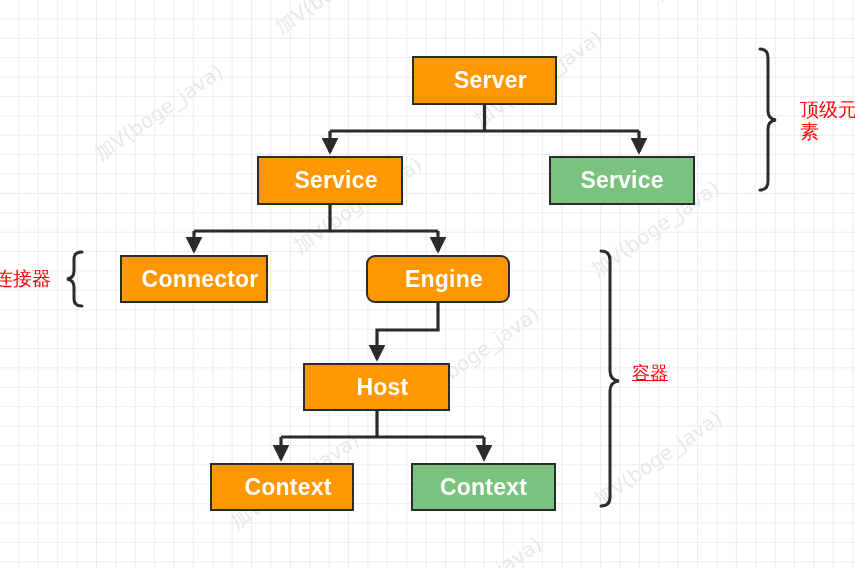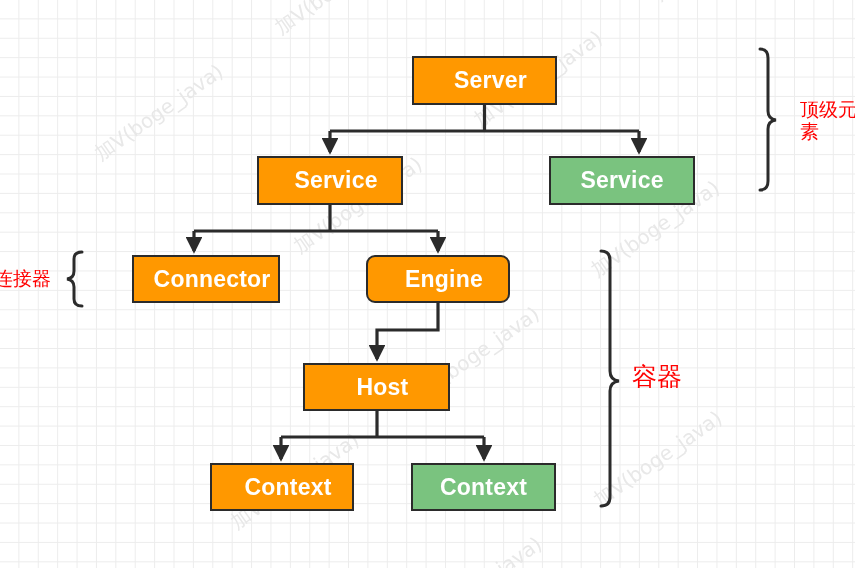--- a/index.html
+++ b/index.html
@@ -70,21 +70,22 @@
   #label-connector {
     left: -6px;
     top: 267px;
     width: 80px;
     font-size: 19px;
   }
   #label-container {
     left: 632px;
     top: 362px;
     width: 90px;
-    font-size: 25px;
+    font-size: 18px;
+    text-decoration: underline;
   }
 </style>
 </head>
 <body>
 
 <div id="canvas">
 
   <svg id="wm-layer" viewBox="0 0 855 568">
     <defs>
       <g id="wmtext">
@@ -145,21 +146,21 @@
 
   <div class="node orange" style="left:412px; top:56px; width:145px; height:49px;">
     <span>Server</span>
   </div>
   <div class="node orange" style="left:257px; top:156px; width:146px; height:49px;">
     <span>Service</span>
   </div>
   <div class="node green" style="left:549px; top:156px; width:146px; height:49px;">
     <span>Service</span>
   </div>
-  <div class="node orange" style="left:132px; top:255px; width:148px; height:48px;">
+  <div class="node orange" style="left:120px; top:255px; width:148px; height:48px;">
     <span>Connector</span>
   </div>
   <div class="node orange" style="left:366px; top:255px; width:144px; height:48px;border-radius:9px;">
     <span>Engine</span>
   </div>
   <div class="node orange" style="left:303px; top:363px; width:147px; height:48px;">
     <span>Host</span>
   </div>
   <div class="node orange" style="left:210px; top:463px; width:144px; height:48px;">
     <span>Context</span>

